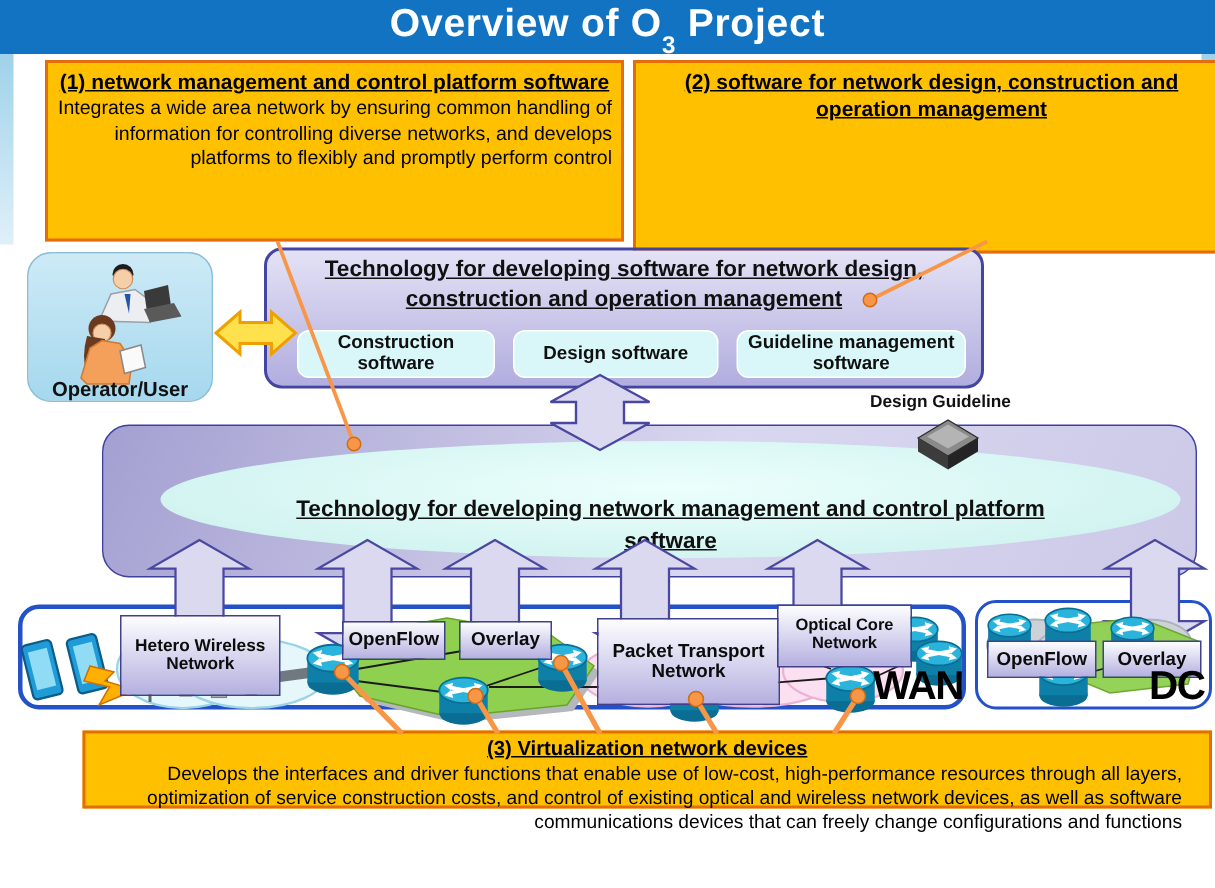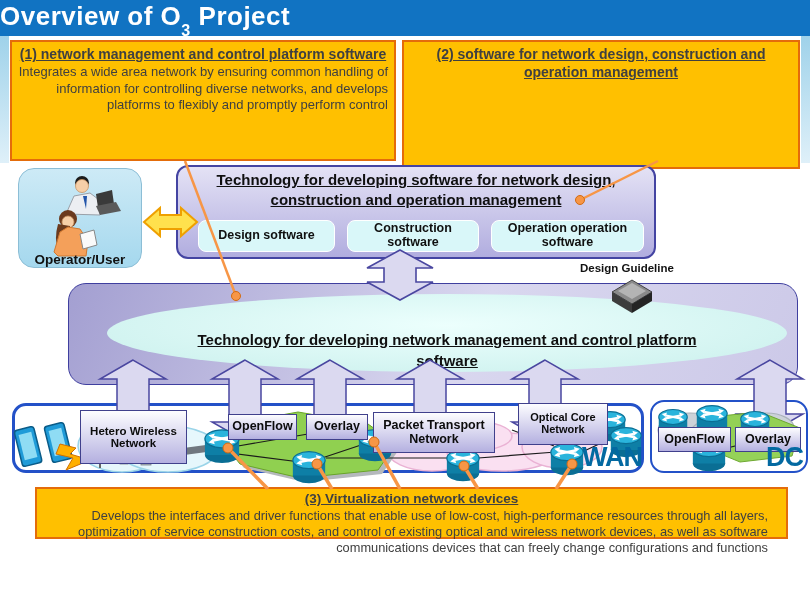--- a/index.html
+++ b/index.html
@@ -1,27 +1,27 @@
 <!DOCTYPE html>
 <html><head>
 <meta charset="utf-8">
 <style>
   html,body{margin:0;padding:0;background:#fff;}
   #canvas{position:relative;width:810px;height:592px;overflow:hidden;background:#ffffff;
           font-family:"Liberation Sans",sans-serif;}
   .abs{position:absolute;}
   
   #title-bar{left:0;top:0;width:810px;height:36px;background:#1173c2;color:#fff;
-             display:flex;align-items:center;justify-content:flex-start;
+             display:flex;align-items:center;justify-content:center;
              font-weight:bold;font-size:26px;letter-spacing:.5px;}
   #title-bar sub{font-size:.62em;position:relative;top:.28em;}
   
   .edge-strip{top:36px;width:9px;height:127px;background:linear-gradient(180deg,#9fd2ea,#dff0f9);}
   
-  .callout{background:#FFC000;border:2px solid #E46C0A;box-sizing:border-box;color:#404040;}
+  .callout{background:#FFC000;border:2px solid #E46C0A;box-sizing:border-box;color:#000000;margin-left:20px;}
   .callout .ttl{font-weight:bold;text-align:center;text-decoration:underline;
                 font-size:14px;line-height:1.32;margin-top:3px;}
   .callout .body{font-size:13px;line-height:1.27;padding:1px 6px 0 6px;text-align:right;}
   #box1{left:10px;top:40px;width:386px;height:121px;}
   #box2{left:402px;top:40px;width:398px;height:129px;}
   #box3{left:35px;top:487px;width:753px;height:52px;}
   #box3 .ttl{font-size:13.5px;margin-top:1px;}
   #box3 .body{font-size:12.8px;line-height:1.27;padding:0 18px;}
   
   #operator-box{left:18px;top:168px;width:124px;height:100px;border-radius:16px;
@@ -45,30 +45,30 @@
                     background:radial-gradient(ellipse at 50% 40%,#ecfffd 0%,#d3f4f1 70%,#c6eeeb 100%);
                     display:flex;align-items:flex-end;justify-content:center;}
   #platform-ellipse .ttl{font-weight:bold;font-size:15px;line-height:1.45;text-align:center;
                          text-decoration:underline;color:#101010;width:560px;}
   #design-guideline-label{left:580px;top:262px;width:120px;font-weight:bold;font-size:11.5px;color:#111;z-index:6;}
   
   #wan-box{left:12px;top:403px;width:632px;height:70px;border:3px solid #2351c8;border-radius:14px;
            box-sizing:border-box;background:#fff;}
   #dc-box{left:650px;top:400px;width:158px;height:73px;border:2.5px solid #2351c8;border-radius:14px;
           box-sizing:border-box;background:#fff;}
-  .bigtag{font-weight:bold;font-size:27px;color:#0369a1;letter-spacing:-1px;z-index:7;}
+  .bigtag{font-weight:bold;font-size:27px;color:#000000;letter-spacing:-1px;z-index:7;}
   #wan-tag{left:582px;top:442px;} #dc-tag{left:766px;top:442px;}
   
   .netlabel{background:linear-gradient(180deg,#fdfdff,#b4b0e0);border:1px solid #40408c;
             display:flex;align-items:center;justify-content:center;text-align:center;
             font-weight:bold;color:#0c0c0c;z-index:6;box-sizing:border-box;line-height:1.05;}
   #hetero-label{left:80px;top:410px;width:107px;height:54px;font-size:11.5px;}
   #openflow-wan{left:228px;top:414px;width:69px;height:26px;font-size:12.5px;}
   #overlay-wan{left:306px;top:414px;width:62px;height:26px;font-size:12.5px;}
-  #packet-label{left:373px;top:412px;width:122px;height:41px;font-size:12.5px;}
+  #packet-label{left:398px;top:412px;width:122px;height:58px;font-size:12.5px;}
   #optical-label{left:518px;top:403px;width:90px;height:42px;font-size:11px;}
   #openflow-dc{left:658px;top:427px;width:73px;height:25px;font-size:12.5px;}
   #overlay-dc{left:735px;top:427px;width:66px;height:25px;font-size:12.5px;}
   
   #svg-art{left:0;top:0;z-index:3;pointer-events:none;}
   #svg-connectors{left:0;top:0;z-index:10;pointer-events:none;}
   
   #footer{left:0;top:556px;width:810px;height:36px;background:#fff;}
 </style>
 </head>
@@ -91,23 +91,23 @@
   <div class="abs callout" id="box2">
     <div class="ttl">(2) software for network design, construction and operation management</div>
   </div>
 
   <div class="abs" id="operator-box"></div>
   <div class="abs" id="operator-label">Operator/User</div>
 
   <div class="abs" id="design-box">
     <div class="ttl">Technology for developing software for network design, construction and operation management</div>
     <div id="design-items">
+      <div class="design-item" id="di1">Construction software</div>
       <div class="design-item" id="di0">Design software</div>
-      <div class="design-item" id="di1">Construction software</div>
-      <div class="design-item" id="di2">Operation operation software</div>
+      <div class="design-item" id="di2">Guideline management software</div>
     </div>
   </div>
 
   <div class="abs" id="platform-box">
     <div id="platform-ellipse">
       <div class="ttl">Technology for developing network management and control platform software</div>
     </div>
   </div>
   <div class="abs" id="design-guideline-label">Design Guideline</div>
 

